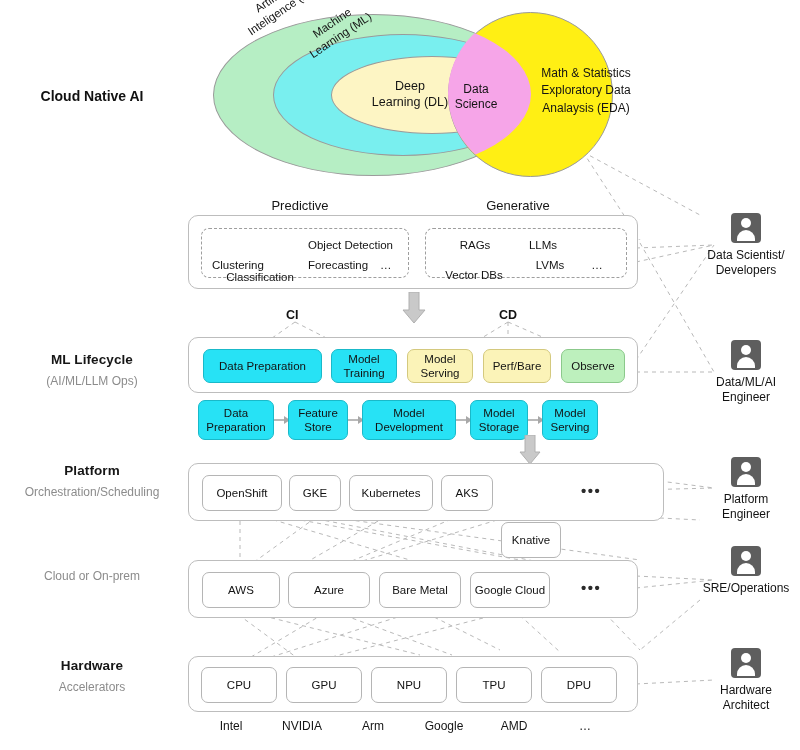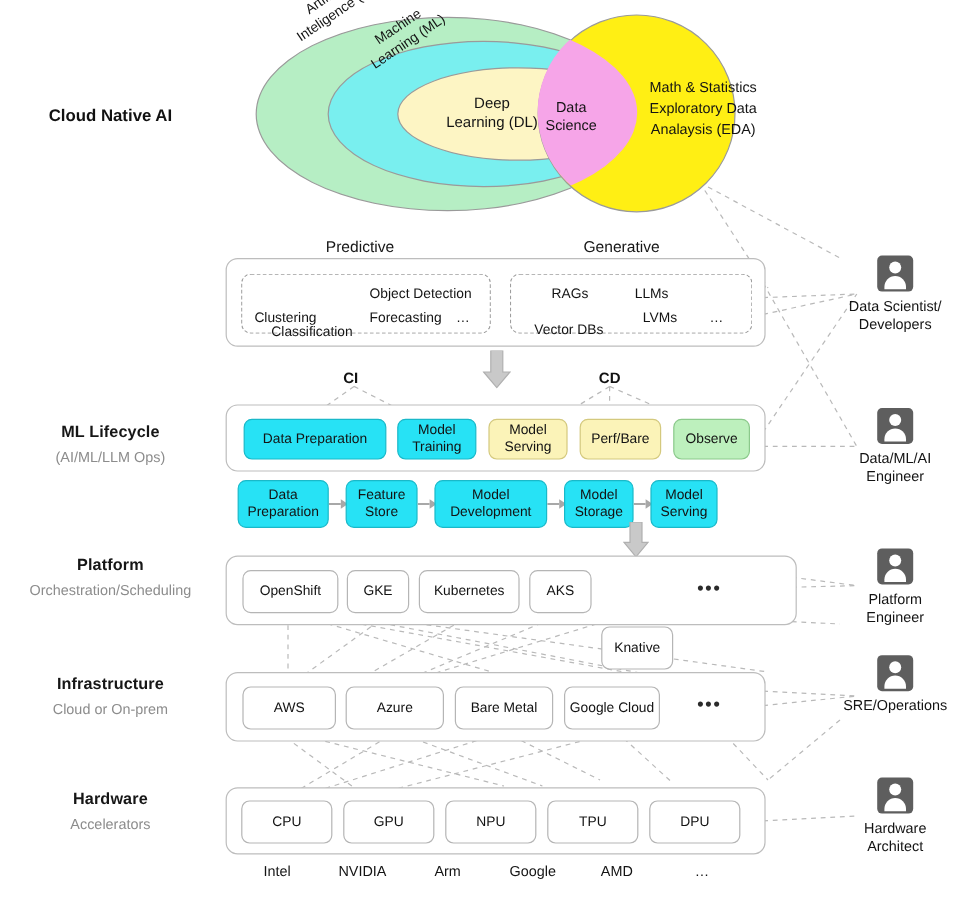--- a/index.html
+++ b/index.html
@@ -177,21 +177,20 @@
 
   <div class="row-label" style="top:352px">
     <div class="t">ML Lifecycle</div>
     <div class="s">(AI/ML/LLM Ops)</div>
   </div>
   <div class="row-label" style="top:463px">
     <div class="t">Platform</div>
     <div class="s">Orchestration/Scheduling</div>
   </div>
   <div class="row-label" style="top:562px">
-    <div class="t">Infrastructure</div>
     <div class="s">Cloud or On-prem</div>
   </div>
   <div class="row-label" style="top:658px">
     <div class="t">Hardware</div>
     <div class="s">Accelerators</div>
   </div>
 
   <div class="grp-title" style="left:240px;top:198px;width:120px;">Predictive</div>
   <div class="grp-title" style="left:458px;top:198px;width:120px;">Generative</div>
 

